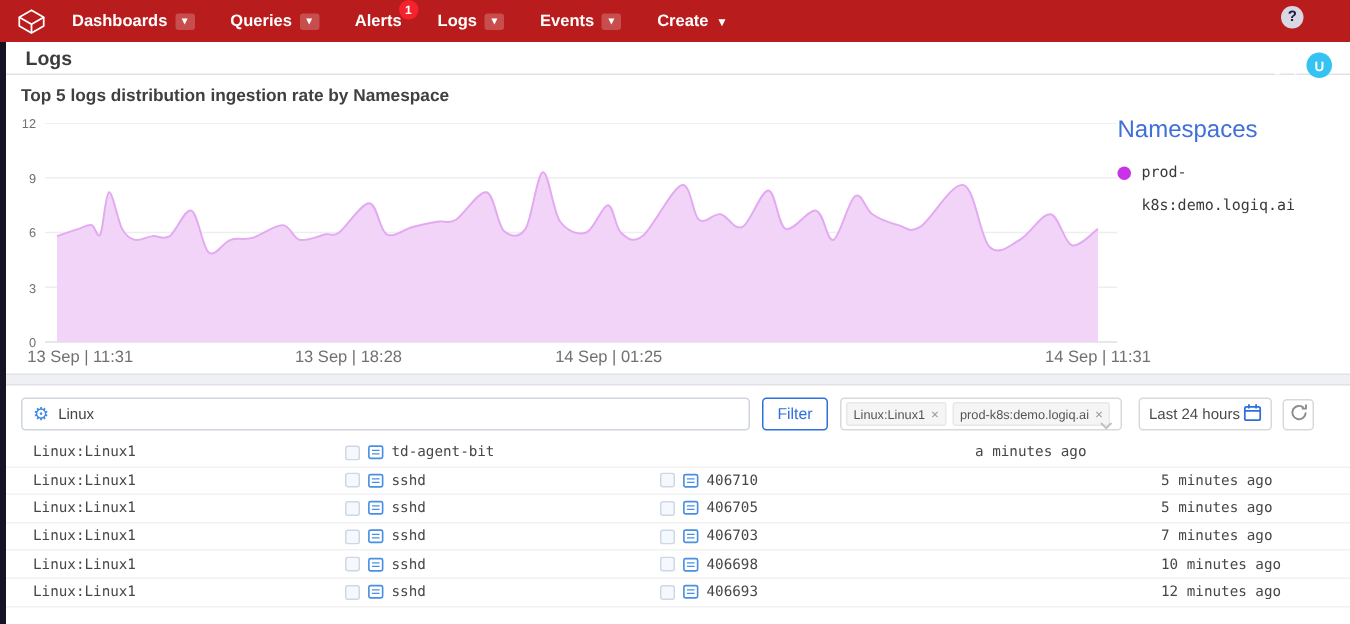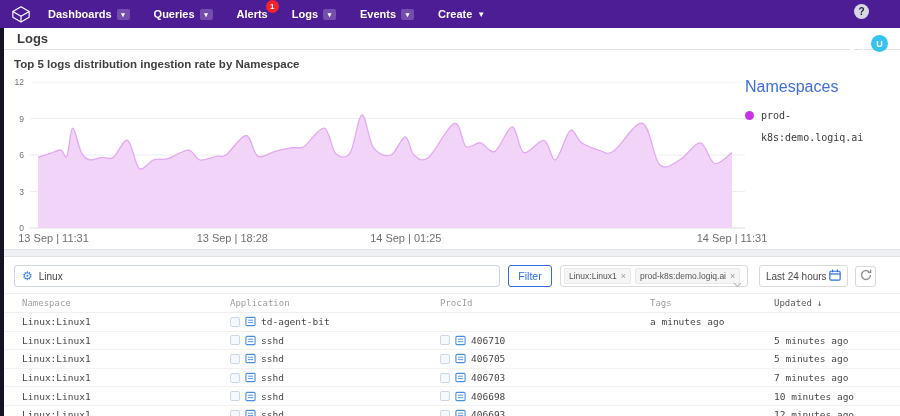--- a/index.html
+++ b/index.html
@@ -1,20 +1,20 @@
 <!DOCTYPE html>
 <html><head>
 <meta charset="utf-8">
 <style>
   * { box-sizing: border-box; margin: 0; padding: 0; }
   html,body { width:900px; height:416px; overflow:hidden; }
   body { font-family:"Liberation Sans",sans-serif; background:#eef0f4; position:relative; color:#3a3a3a; }
 
   
-  .topnav { position:absolute; top:0; left:0; right:0; height:28px; background:#4c1d95; display:flex; align-items:center; z-index:6; }
+  .topnav { position:absolute; top:0; left:0; right:0; height:28px; background:#b91c1c; display:flex; align-items:center; z-index:6; }
   .brand { margin:0 16px 0 10px; display:flex; align-items:center; }
   .nav-menu { display:flex; align-items:center; gap:24px; }
   .nav-item { position:relative; display:flex; align-items:center; gap:5px; color:#fff; font-size:11px; font-weight:700; cursor:pointer; }
   .dd-badge { width:13px; height:11px; background:rgba(255,255,255,.22); border-radius:2px; display:flex; align-items:center; justify-content:center; font-size:7px; color:#fff; line-height:1; }
   .caret { font-size:8px; color:#fff; }
   .alert-badge { position:absolute; top:-8px; right:-11px; min-width:13px; height:13px; border-radius:50%; background:#f5222d; color:#fff; font-size:8px; font-weight:700; display:flex; align-items:center; justify-content:center; }
   .nav-right { margin-left:auto; display:flex; align-items:center; gap:16px; padding-right:12px; color:#fff; font-size:11px; font-weight:700;flex-direction:column; }
   .help-circle { width:15px; height:15px; border-radius:50%; background:#d8d7e4; color:#211c3c; font-size:10px; font-weight:700; display:flex; align-items:center; justify-content:center; }
   .user-chip { display:flex; align-items:center; gap:6px; }
   .avatar { width:17px; height:17px; border-radius:50%; background:#35c3f2; color:#fff; font-size:9px; font-weight:700; display:flex; align-items:center; justify-content:center; }
@@ -194,38 +194,20 @@
       <span>
         <svg width="12" height="12" viewBox="0 0 14 14" fill="none" stroke="#8c8c8c" stroke-width="1.5">
           <path d="M12.2 7 a5.2 5.2 0 1 1 -1.6 -3.7"></path>
           <path d="M12.4 0.8 v3.2 h-3.2"></path>
         </svg>
       </span>
     </button>
   </div>
 
   <div class="table">
-    <div class="trow thead" id="table-head">
-        <div class="cell first">
-          <span>Namespace</span>
-        </div>
-        <div class="cell">
-          <span>Application</span>
-        </div>
-        <div class="cell">
-          <span>ProcId</span>
-        </div>
-        <div class="cell">
-          <span>Tags</span>
-        </div>
-        <div class="cell">
-          <span class="sorted">Updated</span>
-          <span class="sorted">↓</span>
-        </div>
-      </div>
     <div id="table-body">
         <div class="trow tbody-row">
           <div class="cell first">Linux:Linux1</div>
           <div class="cell">
             <span class="checkbox"></span>
             <svg width="11" height="11" viewBox="0 0 12 12" class="doc-icon">
               <rect x="1" y="1.5" width="10" height="9" rx="1.2" fill="none" stroke="#4a90e2" stroke-width="1.2"></rect>
               <line x1="3.2" y1="4.6" x2="8.8" y2="4.6" stroke="#4a90e2" stroke-width="1"></line>
               <line x1="3.2" y1="7.2" x2="8.8" y2="7.2" stroke="#4a90e2" stroke-width="1"></line>
             </svg>

